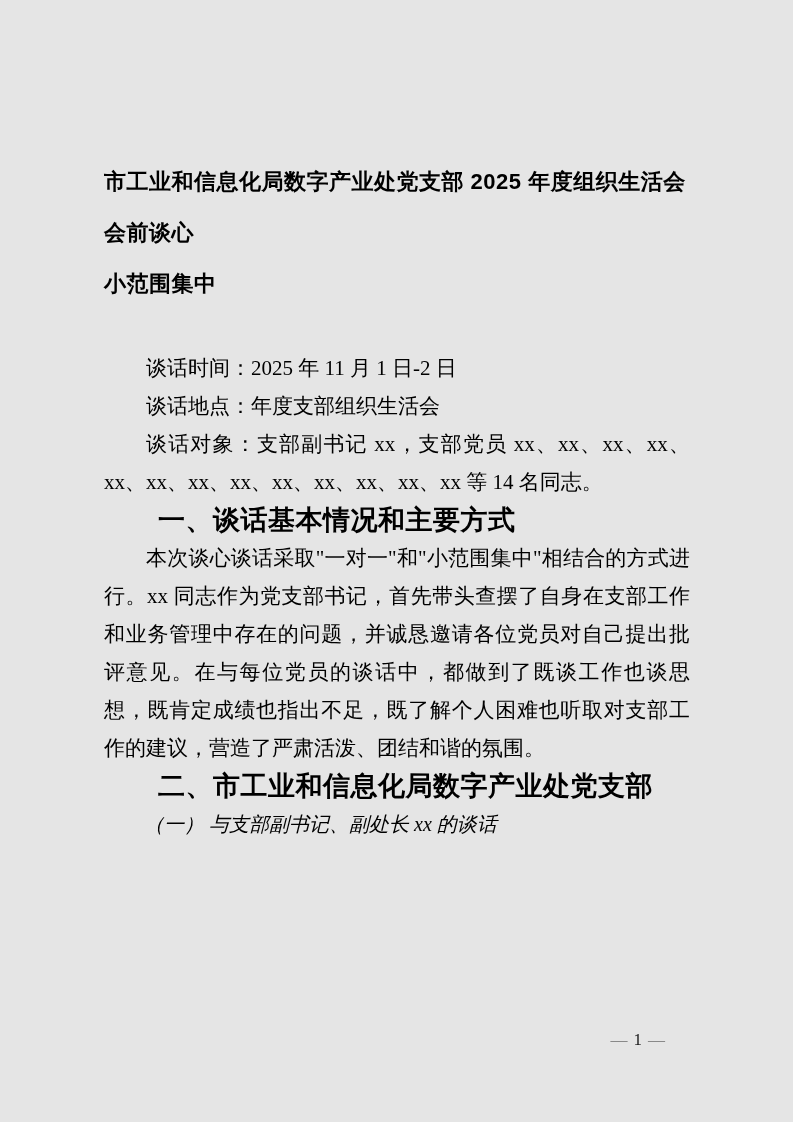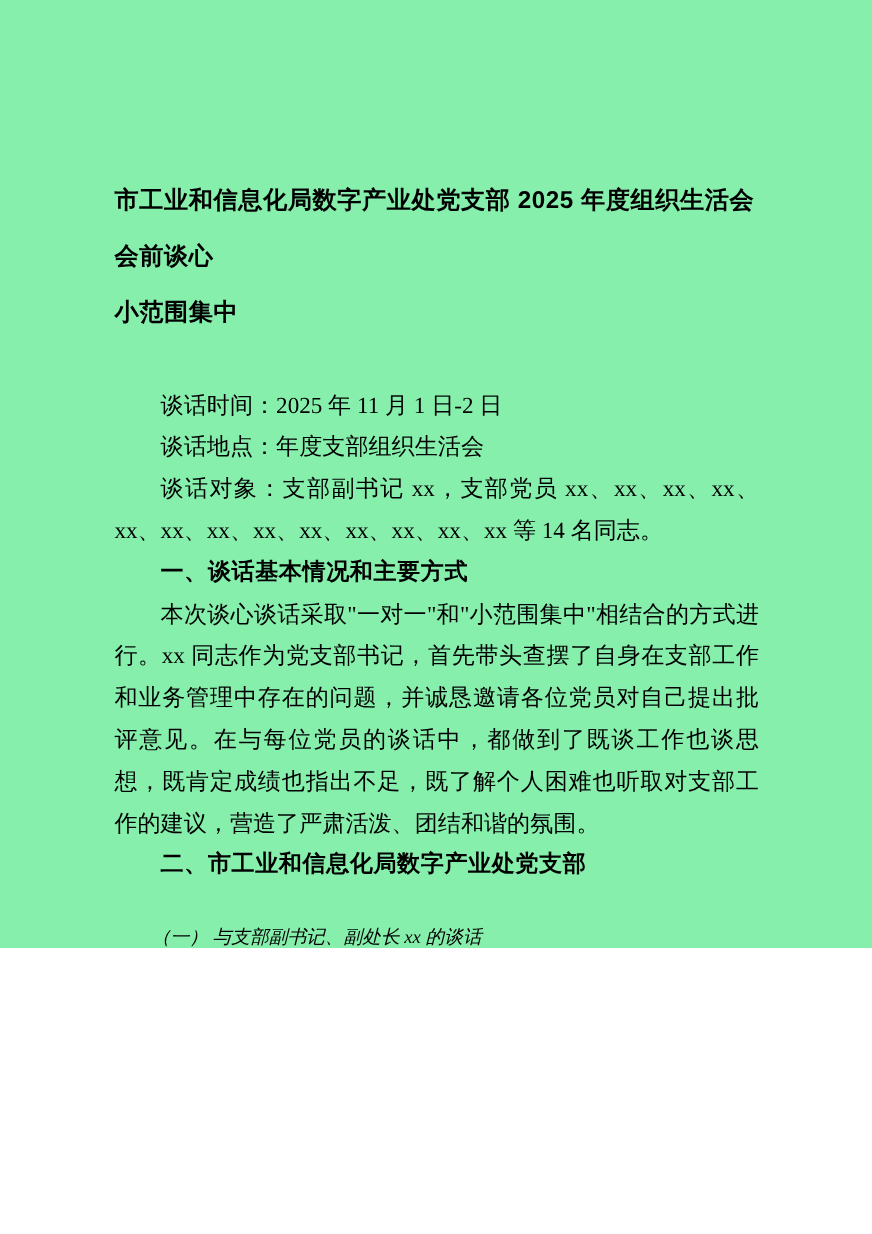--- a/index.html
+++ b/index.html
@@ -1,21 +1,21 @@
 <!DOCTYPE html>
 <html><head>
 <meta charset="utf-8">
 <style>
   * { margin: 0; padding: 0; box-sizing: border-box; }
   html, body { background: #ffffff; }
   .page {
     position: relative;
     width: 793px;
-    height: 862px;
-    background: #86efac;
+    height: 1122px;
+    background: #e5e5e5;
     overflow: hidden;
     font-family: "Liberation Serif", serif;
     color: #000000;
   }
   .content {
     position: absolute;
     left: 104px;
     right: 103px;
     top: 156px;
   }
@@ -38,32 +38,31 @@
     text-align: justify;
     font-family: Liberation Serif, serif;
   }
   .meta-line {
     text-indent: 2em;
     text-align: left;
   }
   .sec-heading {
     font-family: "Liberation Sans", sans-serif;
     font-weight: bold;
-    font-size: 21px;
+    font-size: 27px;
     line-height: 38px;
     text-indent: 2em;
     letter-spacing: 0.5px;
   }
   .sub-heading {
     font-family: "Liberation Serif", serif;
     font-style: italic;
-    font-size: 17px;
+    font-size: 20px;
     line-height: 38px;
     text-indent: 2em;
-    margin-top: 28px;
   }
   .footer {
     position: absolute;
     top: 1030px;
     right: 122px;
     font-size: 17px;
     line-height: 20px;
     font-family: "Liberation Serif", serif;
   }
   .footer .dash {

